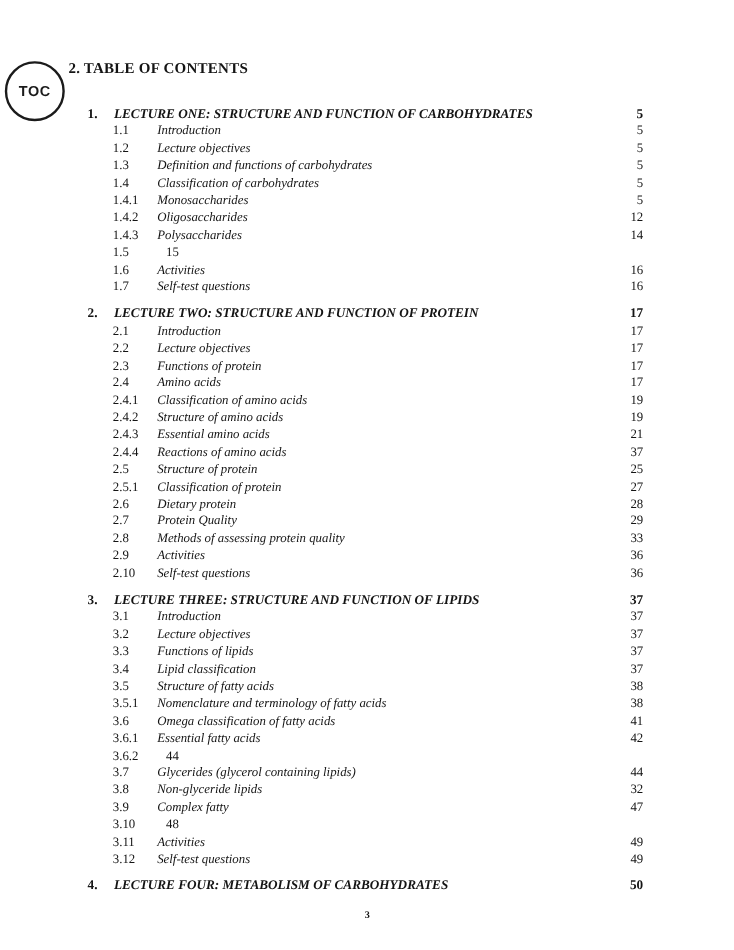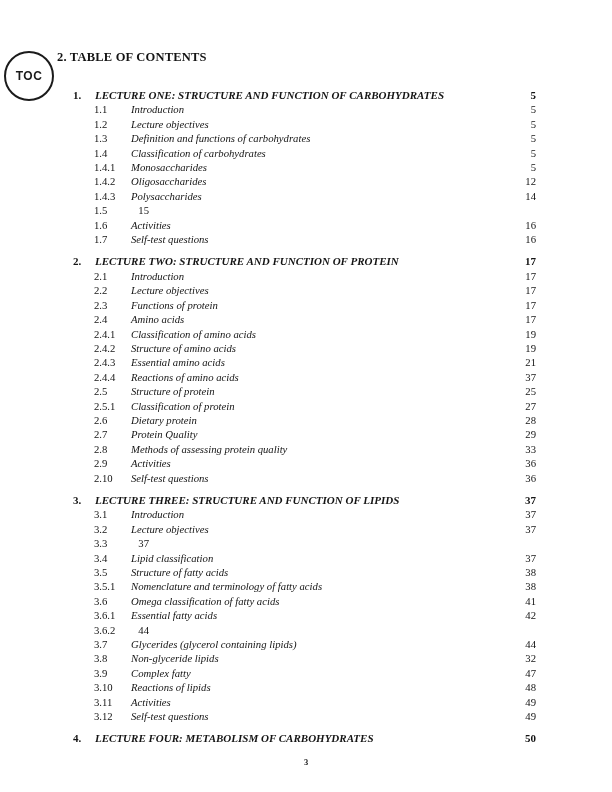--- a/index.html
+++ b/index.html
@@ -261,20 +261,21 @@
   </div>
 
   <div class="row item">
     <span class="num">3.2</span>
     <span class="label">Lecture objectives</span>
     <span class="page-num">37</span>
   </div>
 
   <div class="row item">
     <span class="num">3.3</span>
+    <span class="label">Functions of lipids</span>
     <span class="page-num">37</span>
   </div>
 
   <div class="row item">
     <span class="num">3.4</span>
     <span class="label">Lipid classification</span>
     <span class="page-num">37</span>
   </div>
 
   <div class="row item">
@@ -319,21 +320,20 @@
   </div>
 
   <div class="row item">
     <span class="num">3.9</span>
     <span class="label">Complex fatty</span>
     <span class="page-num">47</span>
   </div>
 
   <div class="row item">
     <span class="num">3.10</span>
-    <span class="label">Reactions of lipids</span>
     <span class="page-num">48</span>
   </div>
 
   <div class="row item">
     <span class="num">3.11</span>
     <span class="label">Activities</span>
     <span class="page-num">49</span>
   </div>
 
   <div class="row item">

